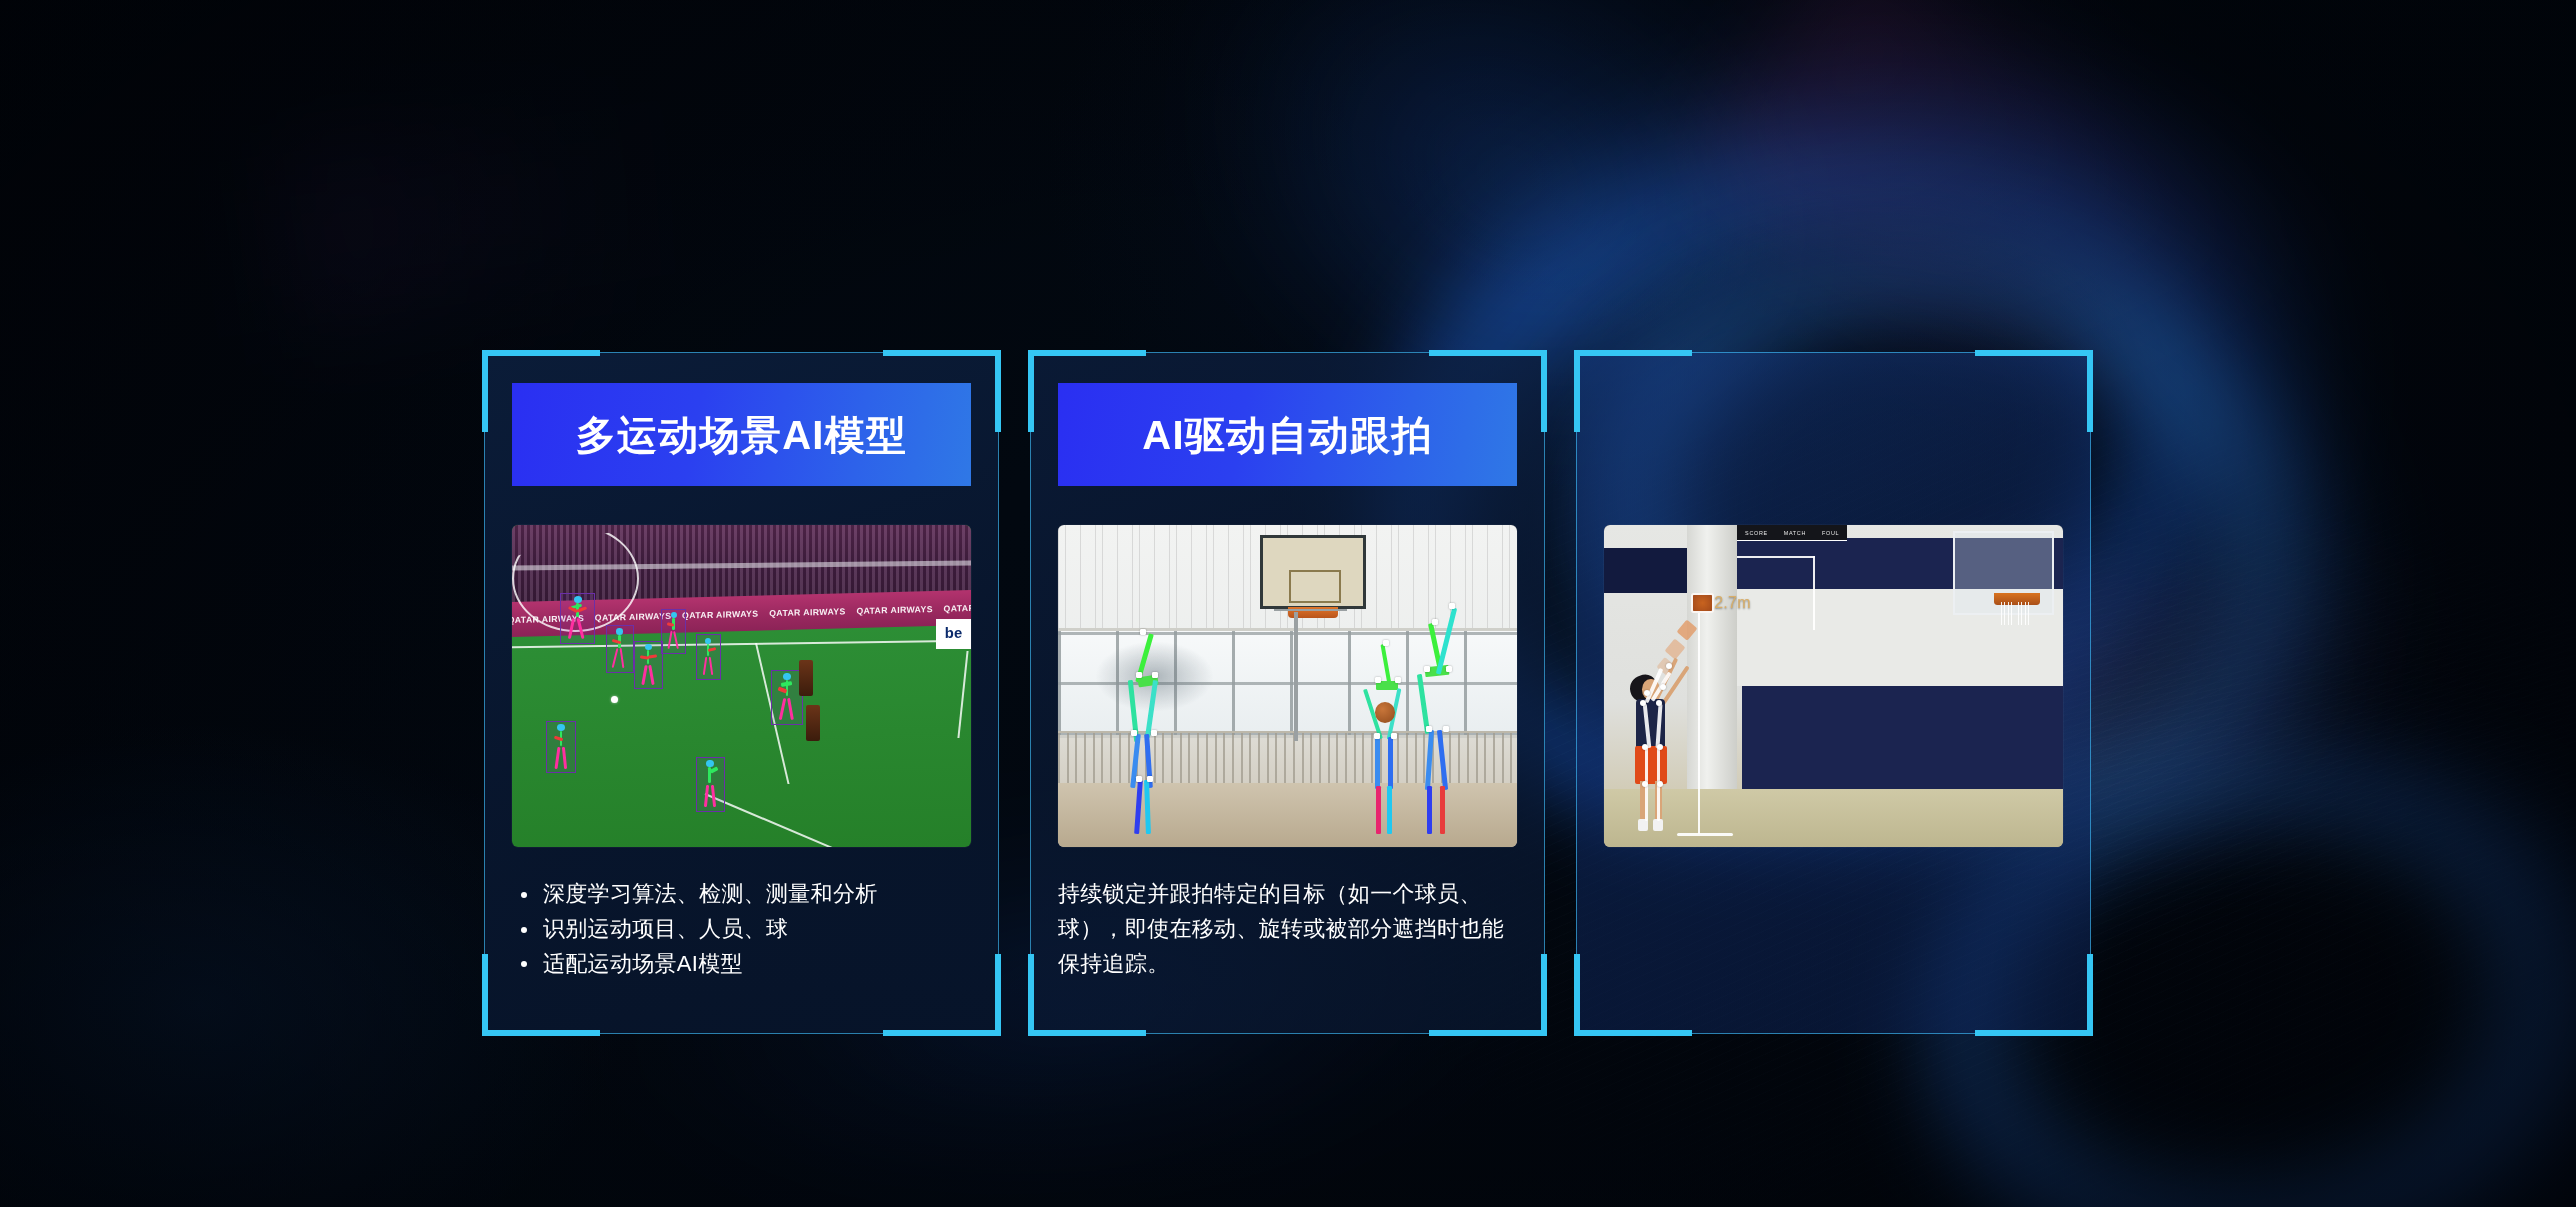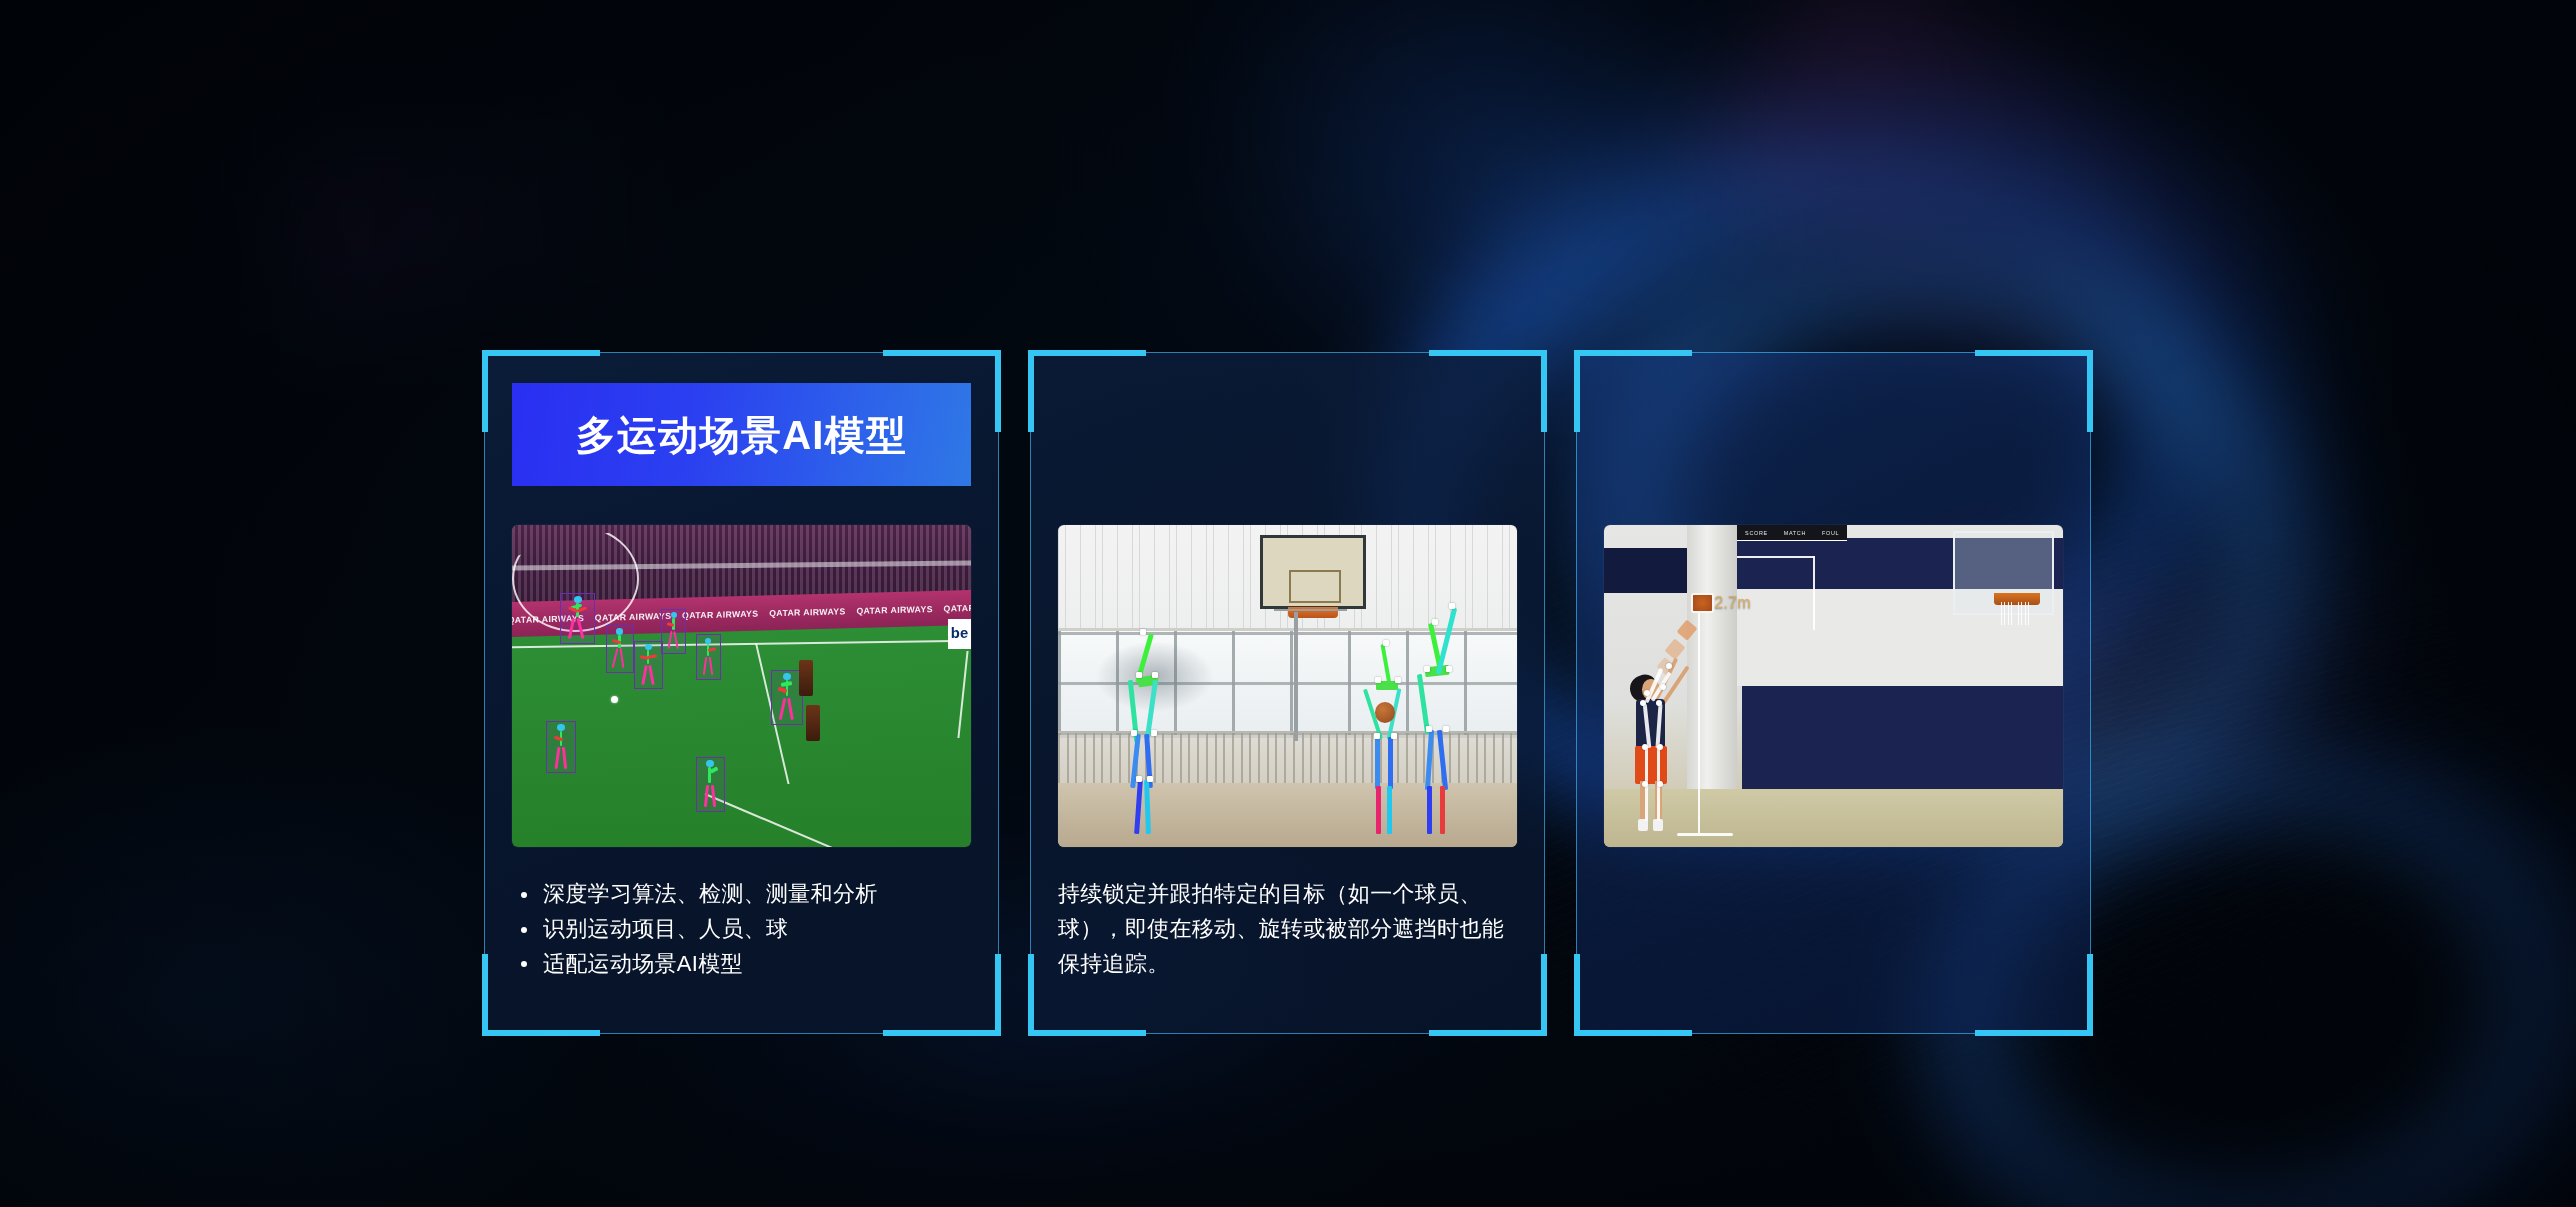--- a/index.html
+++ b/index.html
@@ -117,21 +117,21 @@
     transform:skewY(-1.5deg);
     display:flex; align-items:center; gap:10.7px; overflow:hidden; padding-left:2.7px; }
   .adboard span{ color:#fff; font-size:8.7px; font-weight:700; letter-spacing:0.4px; white-space:nowrap; opacity:.93; }
   .pline{ position:absolute; background:rgba(255,255,255,.82); }
   .pl-top{ left:0; right:0; top:118px; height:2px; transform:skewY(-.8deg); }
   .pl-box{ left:53%; top:118px; width:2px; height:141px; transform:skewX(13deg); transform-origin:top; }
   .pl-diag{ left:42%; top:268px; width:62%; height:2px; transform:rotate(23deg); transform-origin:left; }
   .pl-arc{ left:48%; top:182px; width:127px; height:107px; border:2px solid rgba(255,255,255,.8);
     border-radius:50%; clip-path:polygon(0 30%,100% 0,100% 100%,0 100%); background:transparent; }
   .pl-right{ right:6.7px; top:126px; width:2px; height:87px; transform:skewX(-6deg); }
-  .bebox{ position:absolute; right:0; top:94px; width:23px; height:29.5px;
+  .bebox{ position:absolute; right:0; top:94px; width:35px; height:29.5px;
     background:#fff; color:#0b2a6b; font-weight:800; font-size:14.8px; line-height:29.5px; text-align:center; }
   .ball{ position:absolute; left:21.5%; top:53%; width:7.4px; height:7.4px; border-radius:50%;
     background:#fff; box-shadow:0 0 2.7px rgba(255,255,255,.6); }
   .det{ position:absolute; border:1.3px solid #6b2fa8; background:rgba(120,50,200,.10); }
   .sk{ position:absolute; }
   .sk i{ position:absolute; display:block; border-radius:1.3px; }
   .sk .hd{ background:#34c6f0; border-radius:50%; }
   .sk .tr{ background:#2ee85e; }
   .sk .ar{ background:#f03a3a; }
   .sk .lg{ background:#ff2fa0; }
@@ -374,20 +374,23 @@
     <div class="border-thin"></div>
     <div class="br br-tl-h"></div>
     <div class="br br-tl-v"></div>
     <div class="br br-tr-h"></div>
     <div class="br br-tr-v"></div>
     <div class="br br-bl-h"></div>
     <div class="br br-bl-v"></div>
     <div class="br br-br-h"></div>
     <div class="br br-br-v"></div>
 
+    <div class="cardhead">
+      <div class="t">AI驱动自动跟拍</div>
+    </div>
 
     <div class="thumb">
       <div class="inner gym">
         <div class="gym-wall"></div>
         <div class="gym-win"></div>
         <div class="gym-tree"></div>
         <div class="gym-rad"></div>
         <div class="gym-floor"></div>
         <div class="board"></div>
         <div class="rim"></div>

